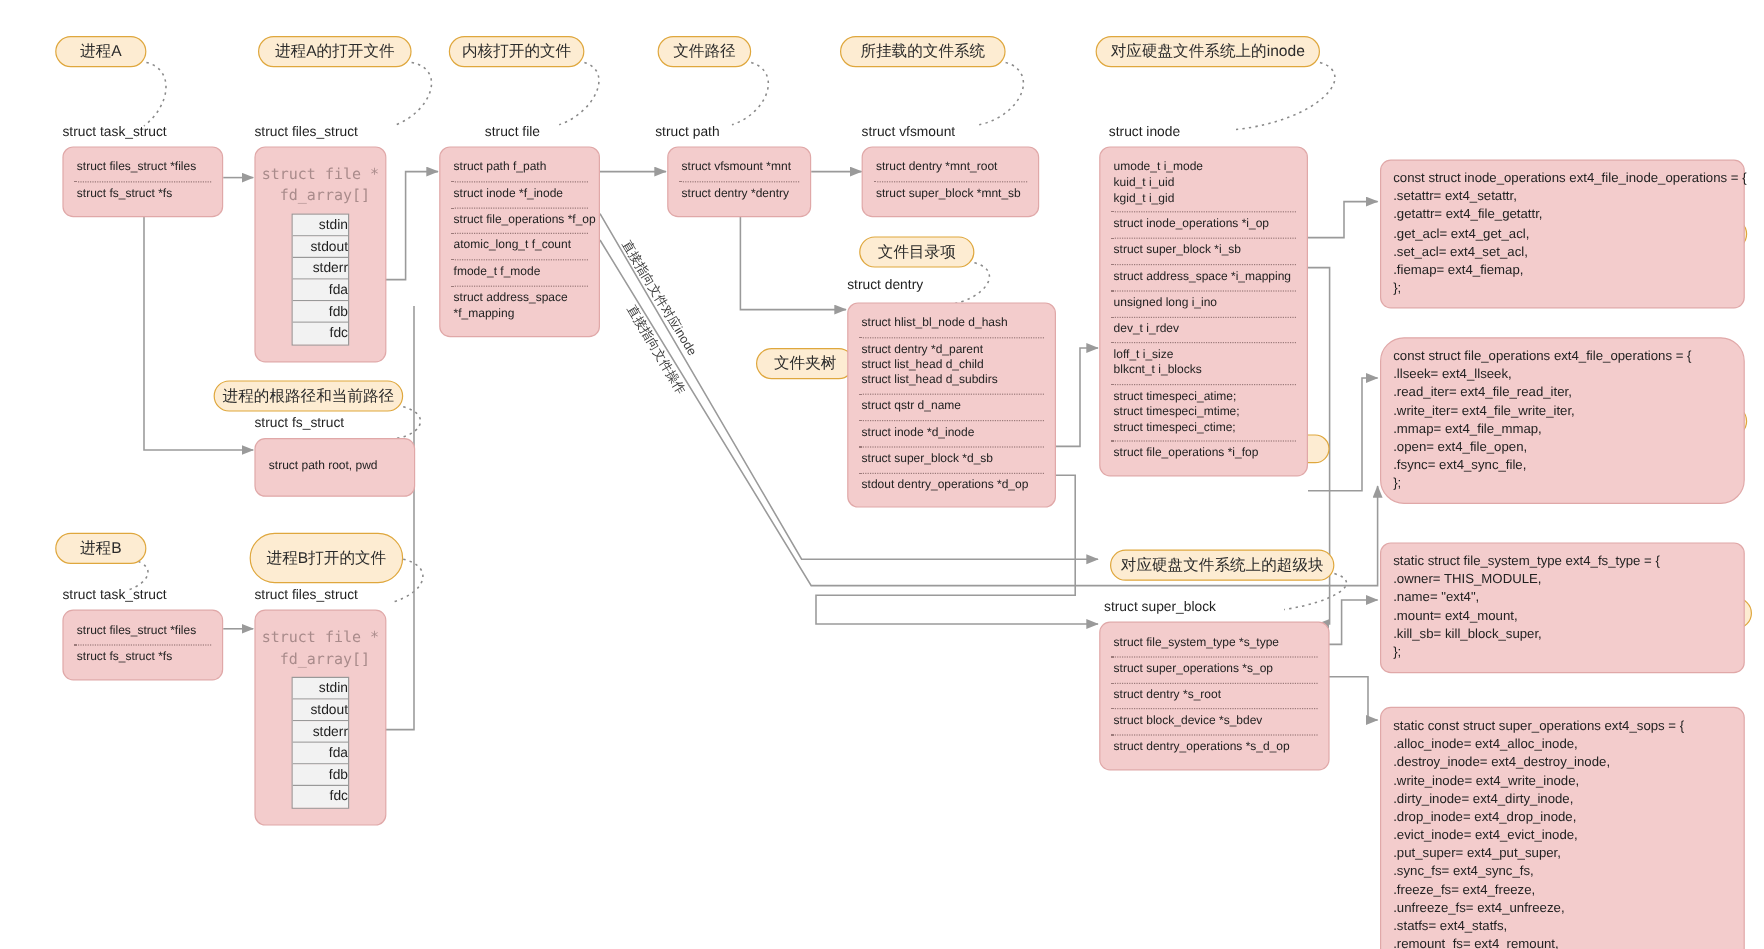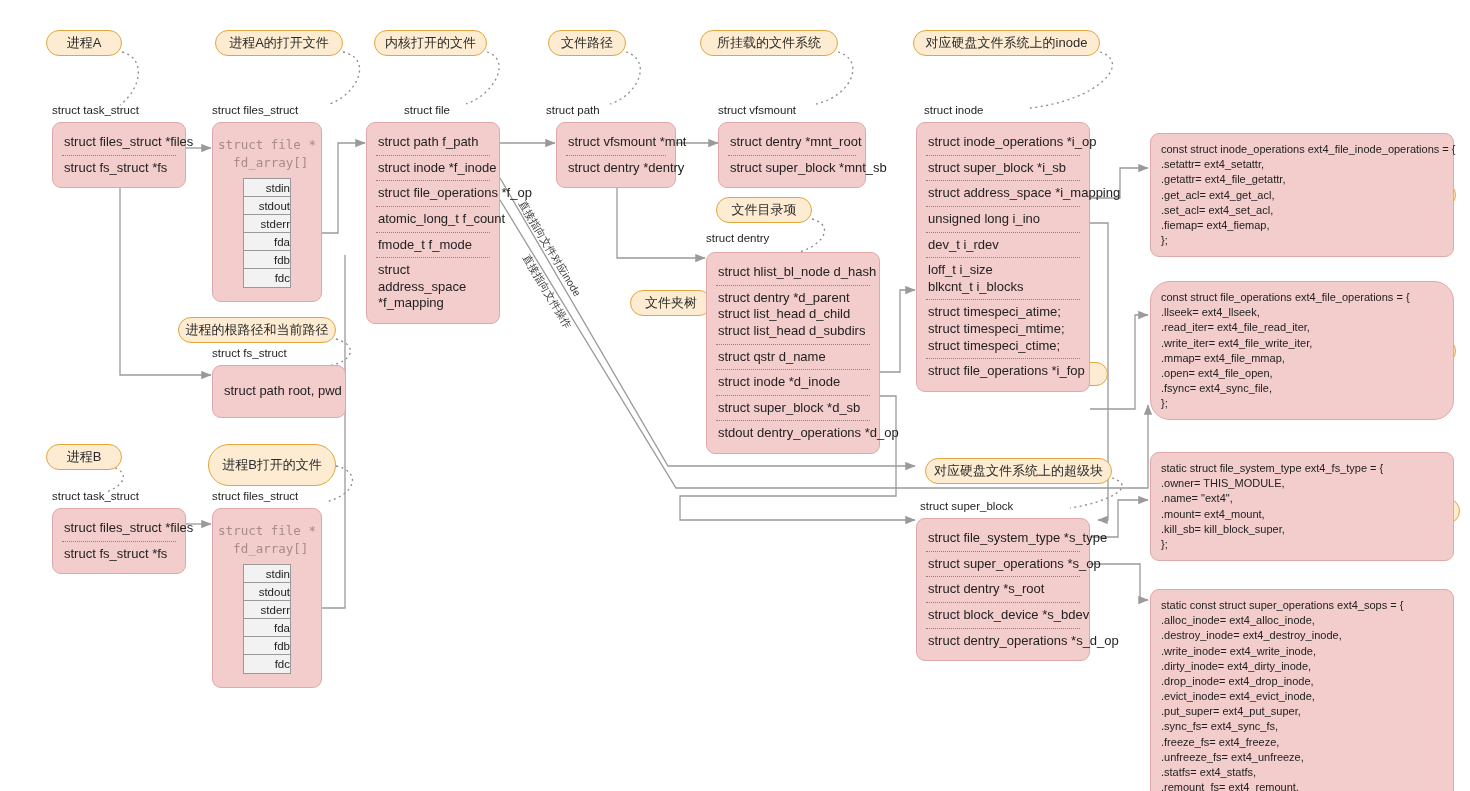--- a/index.html
+++ b/index.html
@@ -12,21 +12,21 @@
   svg.wires{position:absolute;left:0;top:0;width:1470px;height:791px;pointer-events:none;}
 
   
   .sbox{
     position:absolute;
     background:#f3cccc;
     border:1.5px solid #e0a8a8;
     border-radius:9px;
     box-sizing:border-box;
     padding:7px 9px;
-    font-size:13px;
+    font-size:10px;
     line-height:1.28;
   }
   .sbox .row{padding:4px 2px;white-space:nowrap;}
   .sbox .row.multi{white-space:normal;}
   .sbox .row + .row{border-top:1.6px dotted #9b7a7a;}
   .sbox.code{
     padding:8px 10px;font-size:11px;line-height:1.38;
   }
   .sbox.code .row{padding:0;white-space:pre;}
   .sbox.code .row + .row{border-top:none;}
@@ -221,34 +221,37 @@
     <div class="row multi" style="white-space:pre-line;">struct dentry *d_parent
 struct list_head d_child
 struct list_head d_subdirs</div>
     <div class="row">struct qstr d_name</div>
     <div class="row">struct inode *d_inode</div>
     <div class="row">struct super_block *d_sb</div>
     <div class="row">stdout dentry_operations *d_op</div>
   </div>
 
   <div class="sbox" style="left:916px;top:122px;width:174px;">
+    <div class="row multi" style="white-space:pre-line;">umode_t i_mode
+kuid_t i_uid
+kgid_t i_gid</div>
     <div class="row">struct inode_operations *i_op</div>
     <div class="row">struct super_block *i_sb</div>
     <div class="row">struct address_space *i_mapping</div>
     <div class="row">unsigned long i_ino</div>
     <div class="row">dev_t i_rdev</div>
     <div class="row multi" style="white-space:pre-line;">loff_t i_size
 blkcnt_t i_blocks</div>
     <div class="row multi" style="white-space:pre-line;">struct timespeci_atime;
 struct timespeci_mtime;
 struct timespeci_ctime;</div>
     <div class="row">struct file_operations *i_fop</div>
   </div>
 
-  <div class="sbox" style="left:916px;top:518px;width:174px;">
+  <div class="sbox" style="left:916px;top:518px;width:192px;">
     <div class="row">struct file_system_type *s_type</div>
     <div class="row">struct super_operations *s_op</div>
     <div class="row">struct dentry *s_root</div>
     <div class="row">struct block_device *s_bdev</div>
     <div class="row">struct dentry_operations *s_d_op</div>
   </div>
 
   <div class="sbox" style="left:52px;top:508px;width:134px;">
     <div class="row">struct files_struct *files</div>
     <div class="row">struct fs_struct *fs</div>

